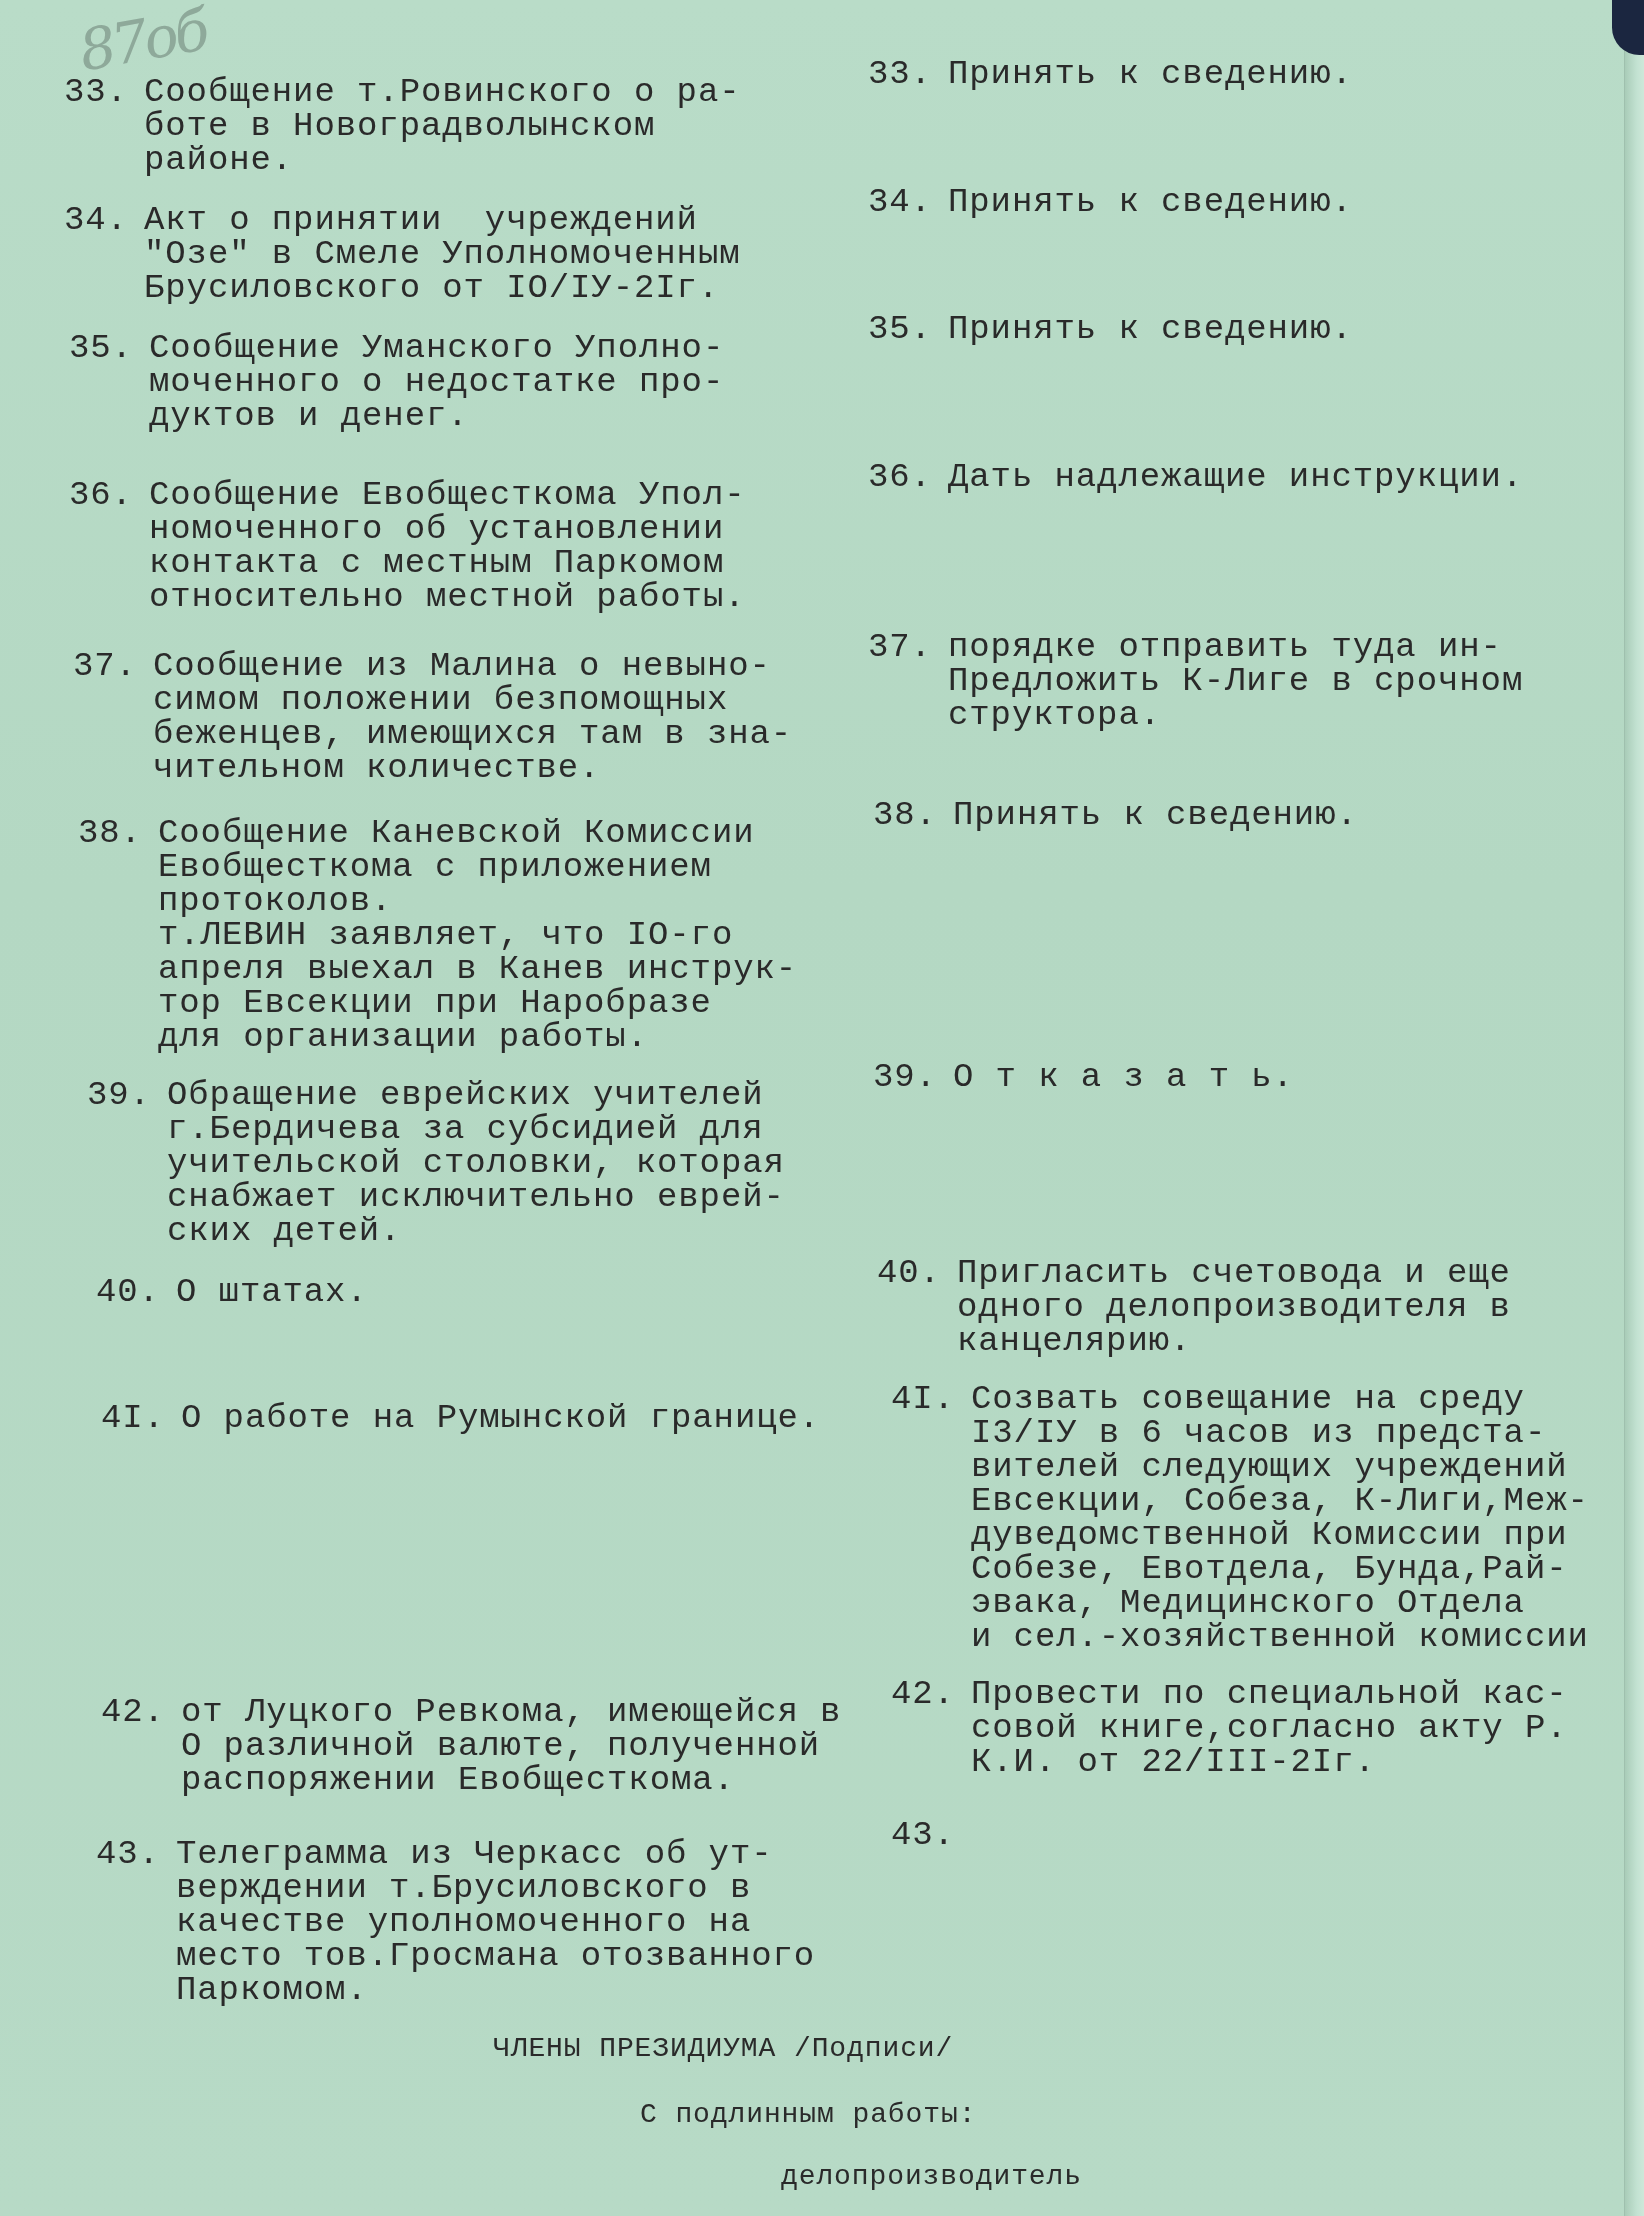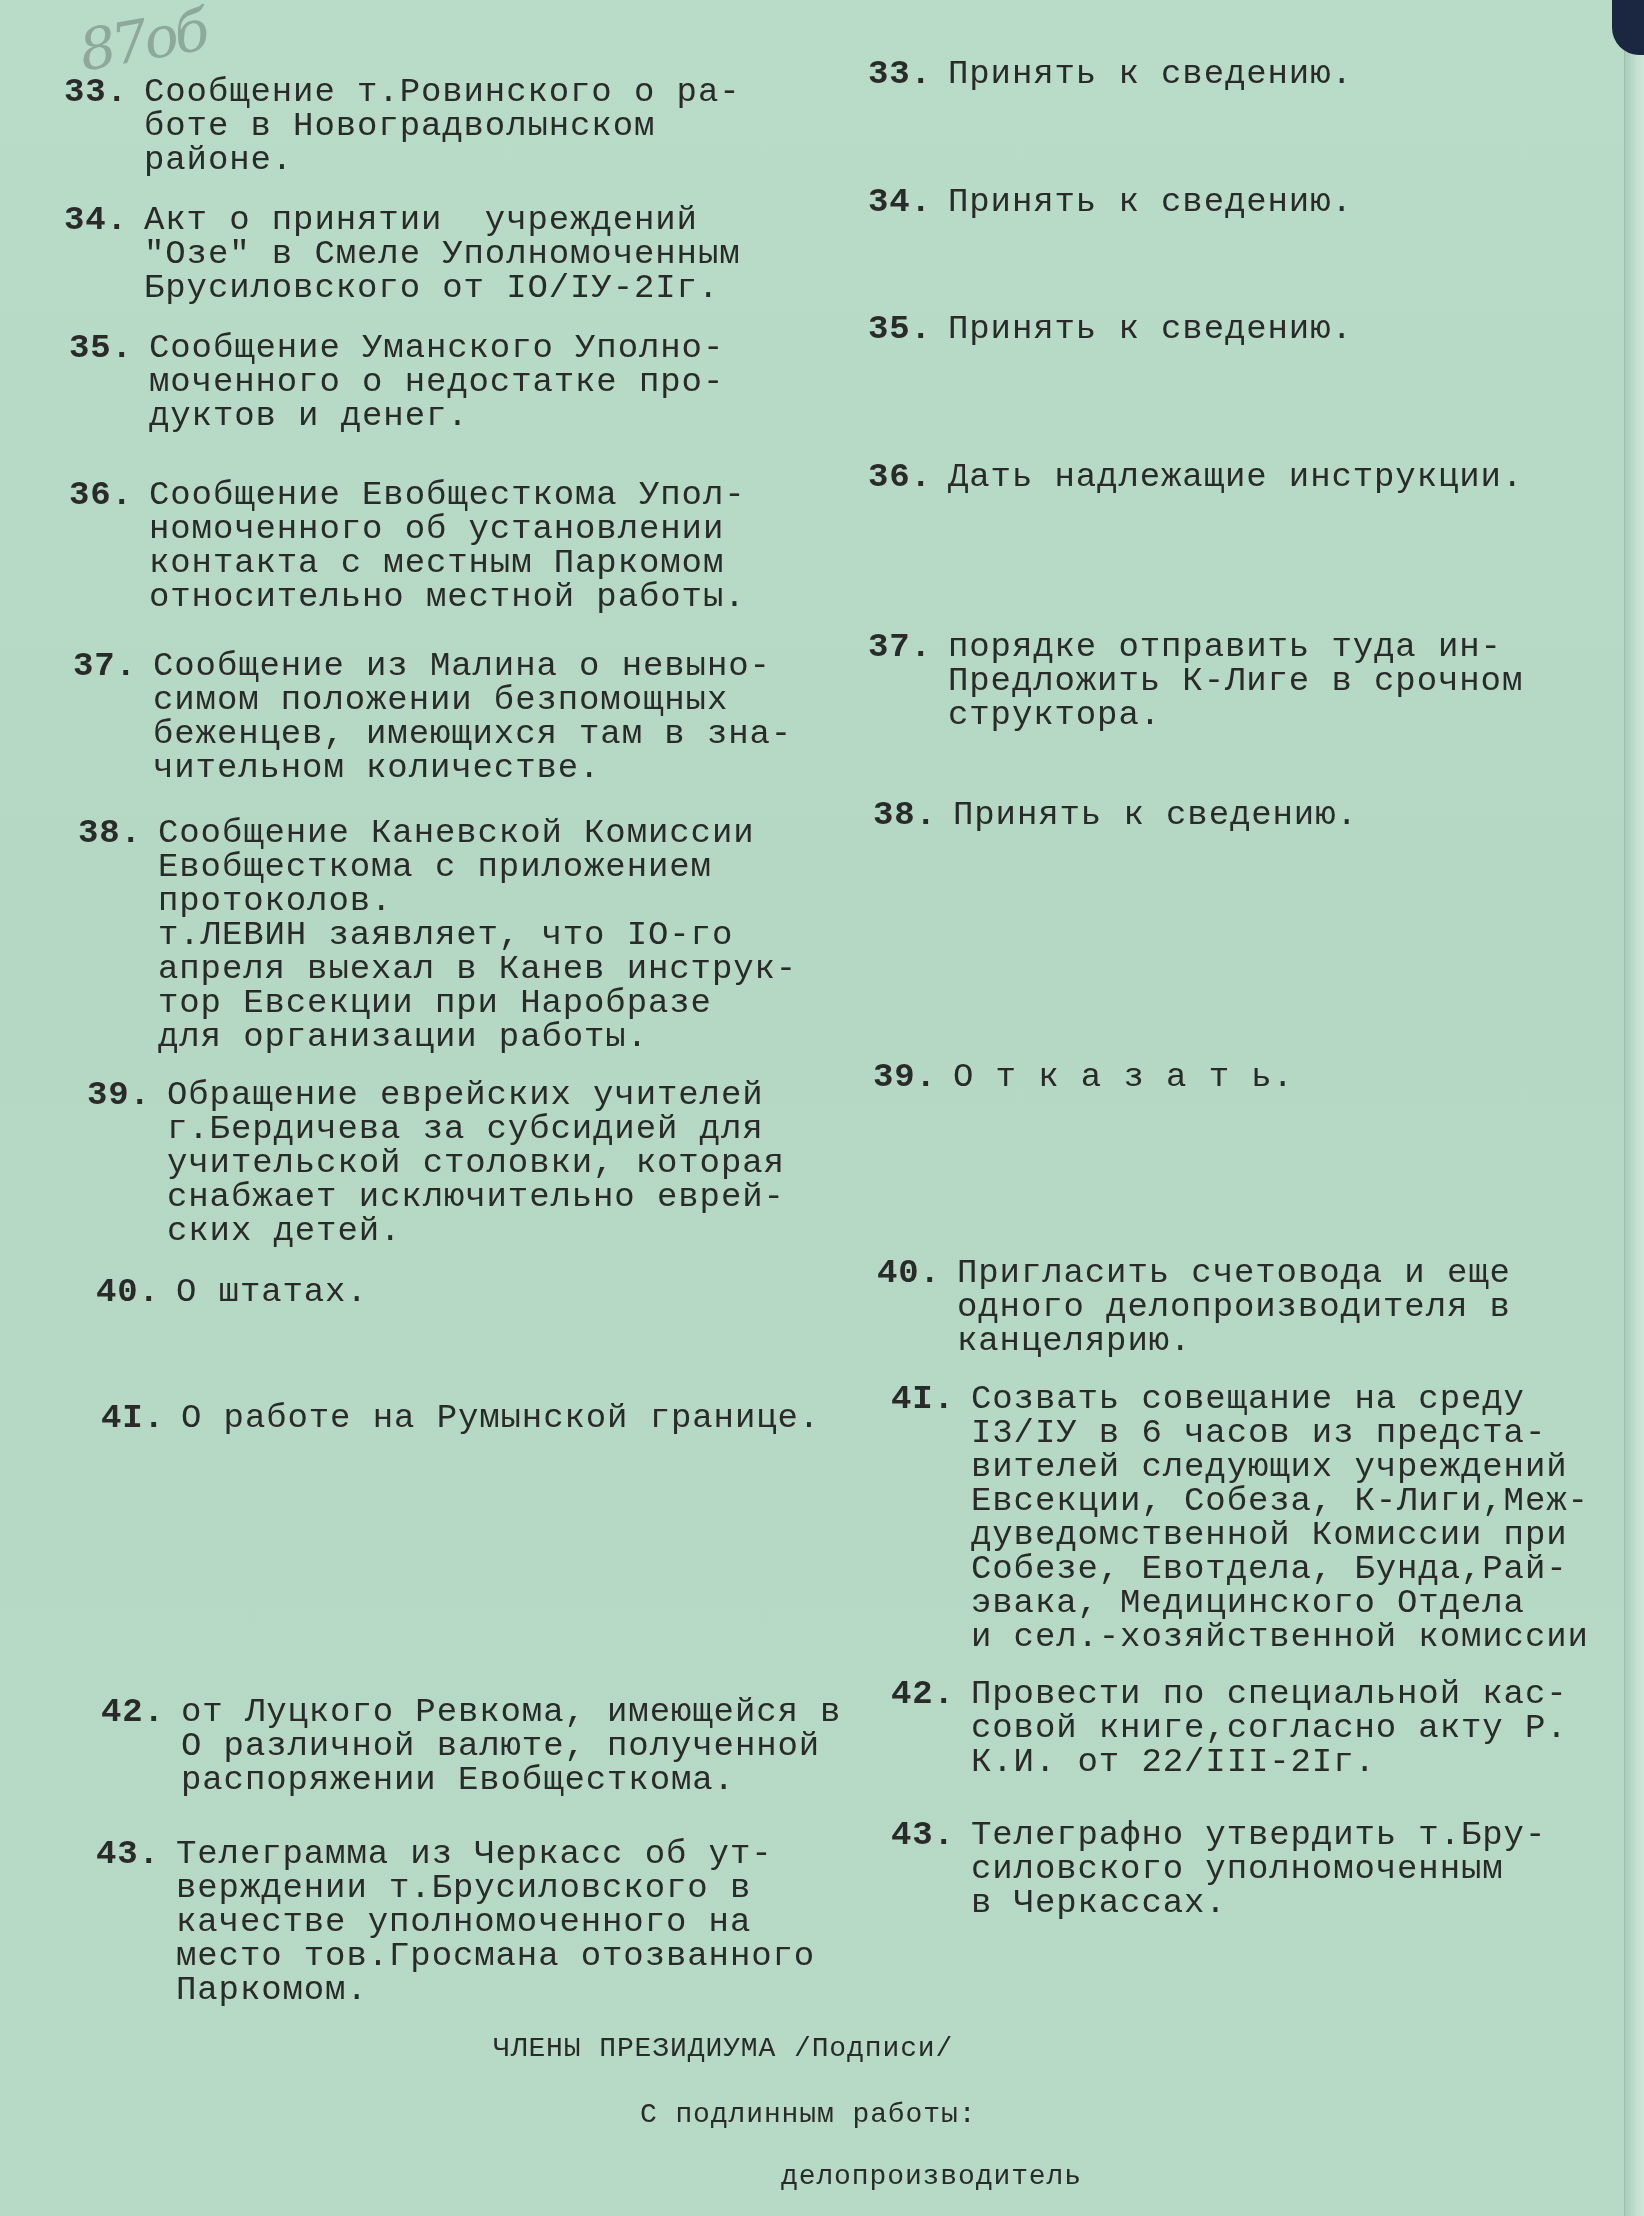--- a/index.html
+++ b/index.html
@@ -26,21 +26,21 @@
     .handwritten {
       position: absolute; left: 79px; top: 7.3px;
       font-family: "DejaVu Serif", serif; font-style: italic;
       font-size: 57px; color: #8ea99a; transform: rotate(-10deg);
       letter-spacing: -3.7px;
     }
     .item {
       position: absolute; font-size: 34px; line-height: 34px;
       white-space: pre; letter-spacing: 0.9px;
     }
-    .num { display: inline-block; font-weight: bold; }
+    .num { display: inline-block; }
     .item .lines { display: inline-block; vertical-align: top; }
     .item .line { display: block; }
     .footer-line {
       position: absolute; font-size: 28px; white-space: pre; letter-spacing: 0.9px;
     }
   </style>
 </head>
 <body>
 
 <div class="page"></div>
@@ -64,19 +64,19 @@
     <div class="item" style="left: 873px; top: 798px;"><span class="num" style="width: 80px;">38.</span><span class="lines"><span class="line">Принять к сведению.</span></span></div>
     <div class="item" style="left: 87px; top: 1078px;"><span class="num" style="width: 80px;">39.</span><span class="lines"><span class="line">Обращение еврейских учителей</span><span class="line">г.Бердичева за субсидией для</span><span class="line">учительской столовки, которая</span><span class="line">снабжает исключительно еврей-</span><span class="line">ских детей.</span></span></div>
     <div class="item" style="left: 873px; top: 1060px;"><span class="num" style="width: 80px;">39.</span><span class="lines"><span class="line">О т к а з а т ь.</span></span></div>
     <div class="item" style="left: 96px; top: 1275px;"><span class="num" style="width: 80px;">40.</span><span class="lines"><span class="line">О штатах.</span></span></div>
     <div class="item" style="left: 877px; top: 1256px;"><span class="num" style="width: 80px;">40.</span><span class="lines"><span class="line">Пригласить счетовода и еще</span><span class="line">одного делопроизводителя в</span><span class="line">канцелярию.</span></span></div>
     <div class="item" style="left: 101px; top: 1401px;"><span class="num" style="width: 80px;">4I.</span><span class="lines"><span class="line">О работе на Румынской границе.</span></span></div>
     <div class="item" style="left: 891px; top: 1382px;"><span class="num" style="width: 80px;">4I.</span><span class="lines"><span class="line">Созвать совещание на среду</span><span class="line">I3/IУ в 6 часов из предста-</span><span class="line">вителей следующих учреждений</span><span class="line">Евсекции, Собеза, К-Лиги,Меж-</span><span class="line">дуведомственной Комиссии при</span><span class="line">Собезе, Евотдела, Бунда,Рай-</span><span class="line">эвака, Медицинского Отдела</span><span class="line">и сел.-хозяйственной комиссии</span></span></div>
     <div class="item" style="left: 101px; top: 1695px;"><span class="num" style="width: 80px;">42.</span><span class="lines"><span class="line">от Луцкого Ревкома, имеющейся в</span><span class="line">О различной валюте, полученной</span><span class="line">распоряжении Евобщесткома.</span></span></div>
     <div class="item" style="left: 891px; top: 1677px;"><span class="num" style="width: 80px;">42.</span><span class="lines"><span class="line">Провести по специальной кас-</span><span class="line">совой книге,согласно акту Р.</span><span class="line">К.И. от 22/III-2Iг.</span></span></div>
     <div class="item" style="left: 96px; top: 1837px;"><span class="num" style="width: 80px;">43.</span><span class="lines"><span class="line">Телеграмма из Черкасс об ут-</span><span class="line">верждении т.Брусиловского в</span><span class="line">качестве уполномоченного на</span><span class="line">место тов.Гросмана отозванного</span><span class="line">Паркомом.</span></span></div>
-    <div class="item" style="left: 891px; top: 1818px;"><span class="num" style="width: 80px;">43.</span><span class="lines"><span class="line">Телеграфно утвердить т.Бру-</span><span class="line">силовского уполномоченным</span><span class="line">в Черкассах.</span></span></div>
+    <div class="item" style="left: 891px; top: 1818px;"><span class="num" style="width: 80px;">43.</span></div>
   </div>
 
 <div class="footer-line" style="left:493px; top:2033px;">ЧЛЕНЫ ПРЕЗИДИУМА /Подписи/</div>
 <div class="footer-line" style="left:640px; top:2099px;">С подлинным работы:</div>
 <div class="footer-line" style="left:781px; top:2161px;">делопроизводитель</div>
 
 
 </body></html>

